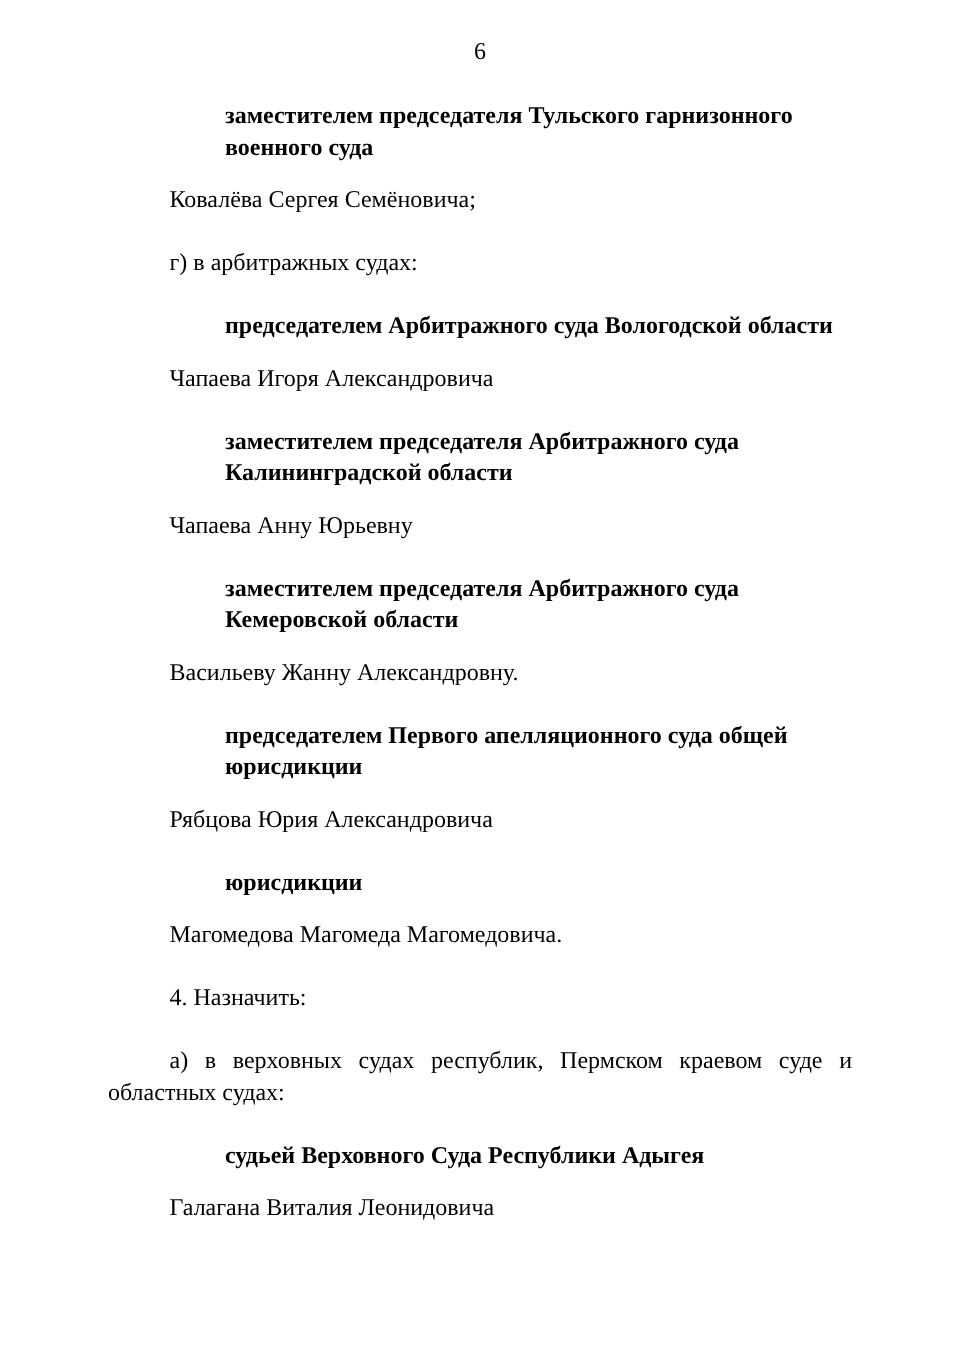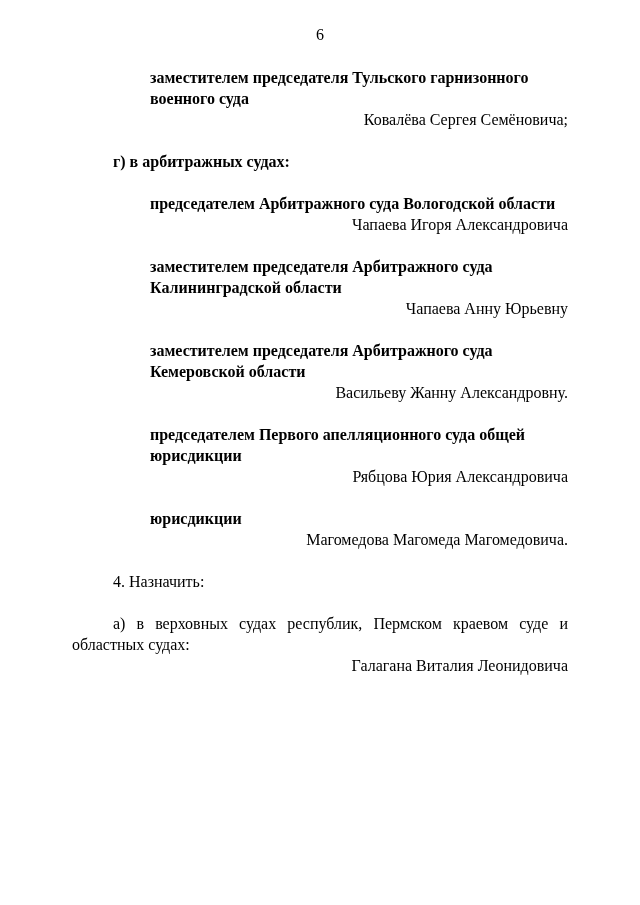--- a/index.html
+++ b/index.html
@@ -23,31 +23,29 @@
   }
   .page-number {
     text-align: center;
     margin: 0 0 22px 0;
   }
   .content { display: block; }
   .block { margin: 21px 0 0 0; }
   .position { padding-left: 78px; font-weight: bold; }
   .position-line { min-height: 21px; }
   .name-line {
-    margin-top: 0;
+    margin-top: 14px;
     padding-left: 41px;
-    text-align: right;
   }
   .paragraph {
     text-align: justify;
     text-indent: 41px;
   }
   .item-line {
     text-indent: 41px;
-    font-weight: bold;
   }
 </style>
 </head>
 <body>
 
 <div class="page">
   <div class="page-number">6</div>
   <main class="content">
       <div class="block position">
         <div class="position-line">заместителем председателя Тульского гарнизонного</div>
@@ -73,15 +71,18 @@
         <div class="position-line">председателем Первого апелляционного суда общей</div>
         <div class="position-line">юрисдикции</div>
       </div>
       <div class="block name-line">Рябцова Юрия Александровича</div>
       <div class="block position">
         <div class="position-line">юрисдикции</div>
       </div>
       <div class="block name-line">Магомедова Магомеда Магомедовича.</div>
       <p class="block paragraph">4. Назначить:</p>
       <p class="block paragraph">а) в верховных судах республик, Пермском краевом суде и областных судах:</p>
+      <div class="block position">
+        <div class="position-line">судьей Верховного Суда Республики Адыгея</div>
+      </div>
       <div class="block name-line">Галагана Виталия Леонидовича</div>
     </main>
 </div>
 
 </body></html>

